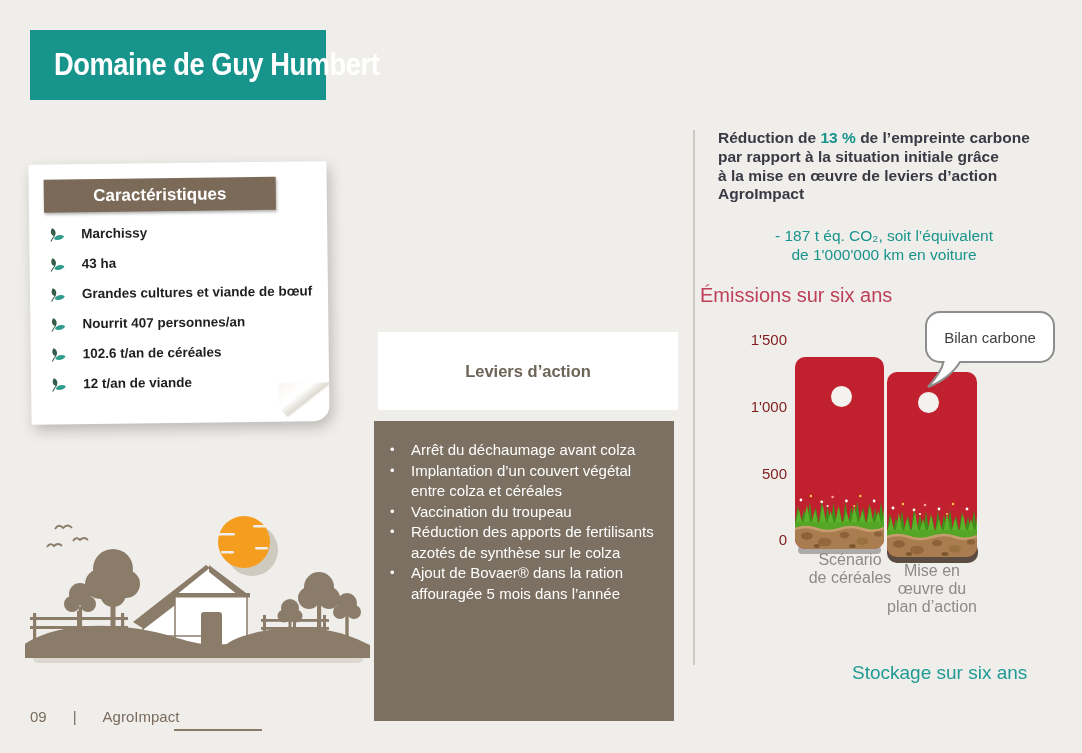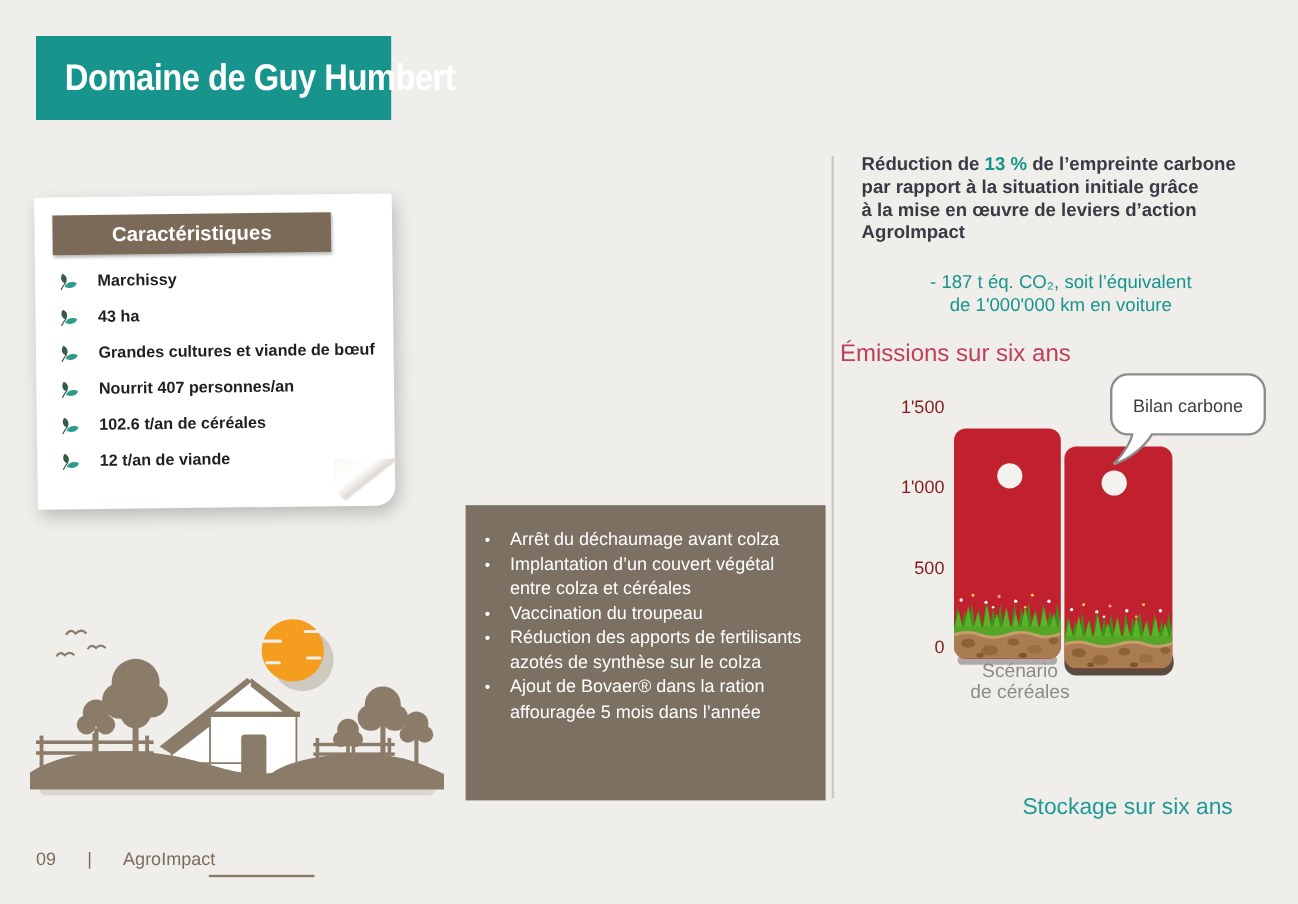--- a/index.html
+++ b/index.html
@@ -27,21 +27,21 @@
   .note-header{position:absolute;left:15px;top:15px;width:232px;height:33px;background:var(--brown-header);
     color:#fff;font-size:17px;font-weight:bold;display:flex;align-items:center;justify-content:center;
     box-shadow:1px 2px 3px rgba(0,0,0,.3);}
   .char-item{position:absolute;left:0;width:100%;height:22px;}
   .char-item .leaf{position:absolute;left:18px;top:2px;width:18px;height:16px;}
   .char-item .txt{position:absolute;left:52px;top:2px;font-size:13.5px;font-weight:bold;color:var(--note-text);}
 
   
   .levers-header{position:absolute;left:378px;top:332px;width:300px;height:78px;background:#fff;
     display:flex;align-items:center;justify-content:center;font-size:16.5px;font-weight:bold;color:var(--levers-title);}
-  .levers-box{position:absolute;left:388px;top:421px;width:300px;height:246px;background:var(--brown-box);
+  .levers-box{position:absolute;left:374px;top:421px;width:300px;height:300px;background:var(--brown-box);
     color:#fff;font-size:15px;line-height:20.5px;padding:19px 12px 12px 14px;}
   .lever-item{position:relative;padding-left:23px;}
   .lever-item::before{content:"\2022";position:absolute;left:2px;top:0;font-size:13px;}
 
   
   .divider{position:absolute;left:693px;top:130px;width:2px;height:535px;background:var(--divider);}
 
   
   .headline{position:absolute;left:718px;top:129px;width:368px;text-align:left;
     font-size:15.5px;font-weight:bold;line-height:18.8px;color:var(--text-dark);}
@@ -145,20 +145,21 @@
         <svg viewBox="0 0 18 16">
             <path d="M7.2,9.5 C3.5,8.8 2.6,4.6 4.8,1.6 C8.4,2.8 9.3,7 7.2,9.5 Z" fill="#355b49"></path>
             <path d="M6.5,12.5 C8,8.6 13.4,7.6 16.8,9.8 C15,13.6 9.6,14.4 6.5,12.5 Z" fill="#2e9b8c"></path>
             <path d="M3.5,15 C5,12 6,10.5 7.5,9" stroke="#355b49" stroke-width="1" fill="none"></path>
           </svg>
       </span>
       <span class="txt">12 t/an de viande</span>
     </div>
   </div>
 
+  <div class="levers-header">Leviers d’action</div>
   <div class="levers-box">
     <div class="lever-item">Arrêt du déchaumage avant colza</div>
     <div class="lever-item">Implantation d’un couvert végétal entre colza et céréales</div>
     <div class="lever-item">Vaccination du troupeau</div>
     <div class="lever-item">Réduction des apports de fertilisants azotés de synthèse sur le colza</div>
     <div class="lever-item">Ajout de Bovaer® dans la ration affouragée 5 mois dans l’année</div>
   </div>
 
   <div class="divider"></div>
 
@@ -242,20 +243,25 @@
 
   <svg class="bubble" viewBox="0 0 150 80">
     <path d="M24,2 H124 A14,14 0 0 1 138,16 V38 A14,14 0 0 1 124,52 H44 C38,62 26,72 12,77 C20,68 26,60 27.5,52 H24 A14,14 0 0 1 10,38 V16 A14,14 0 0 1 24,2 Z" fill="#ffffff" stroke="#8d8d8d" stroke-width="2"></path>
     <text x="74" y="33" text-anchor="middle" font-size="15" fill="#3e3e3e">Bilan carbone</text>
   </svg>
 
   <div class="xlabel one">
     <div>Scénario</div>
     <div>de céréales</div>
   </div>
+  <div class="xlabel two">
+    <div>Mise en</div>
+    <div>œuvre du</div>
+    <div>plan d’action</div>
+  </div>
 
   <div class="storage-title">Stockage sur six ans</div>
 
   <svg class="farm" viewBox="0 0 345 175">
     <g stroke="#8b7c6a" stroke-width="1.8" fill="none">
       <path d="M30,34 q4,-6 8,-1 q5,-5 9,0"></path>
       <path d="M48,46 q3,-5 7,-1 q4,-4 8,0"></path>
       <path d="M22,52 q3,-5 7,-1 q4,-4 8,0"></path>
     </g>
     <circle cx="227" cy="55" r="26" fill="#cfcabf"></circle>

